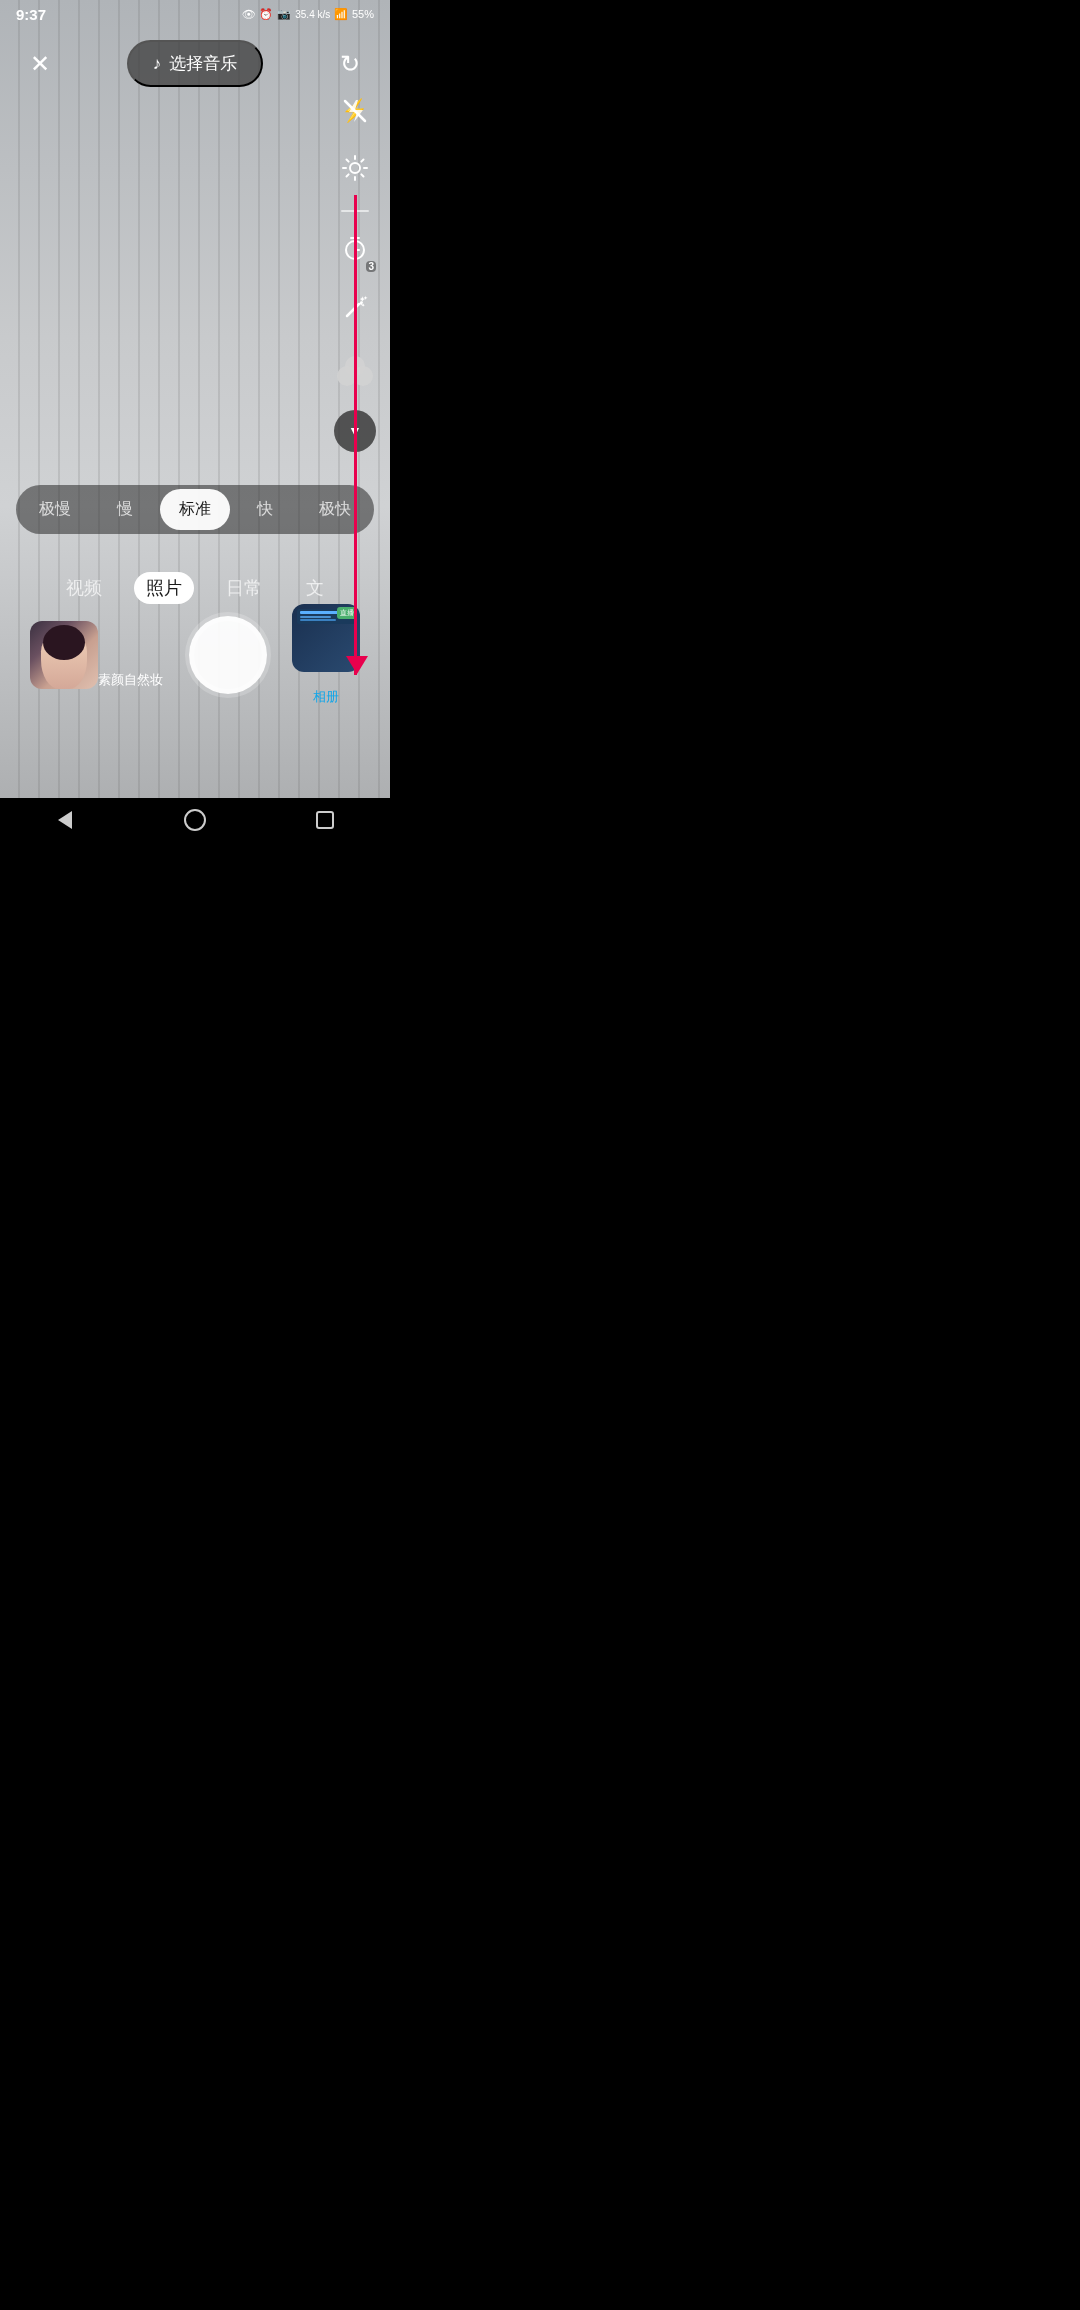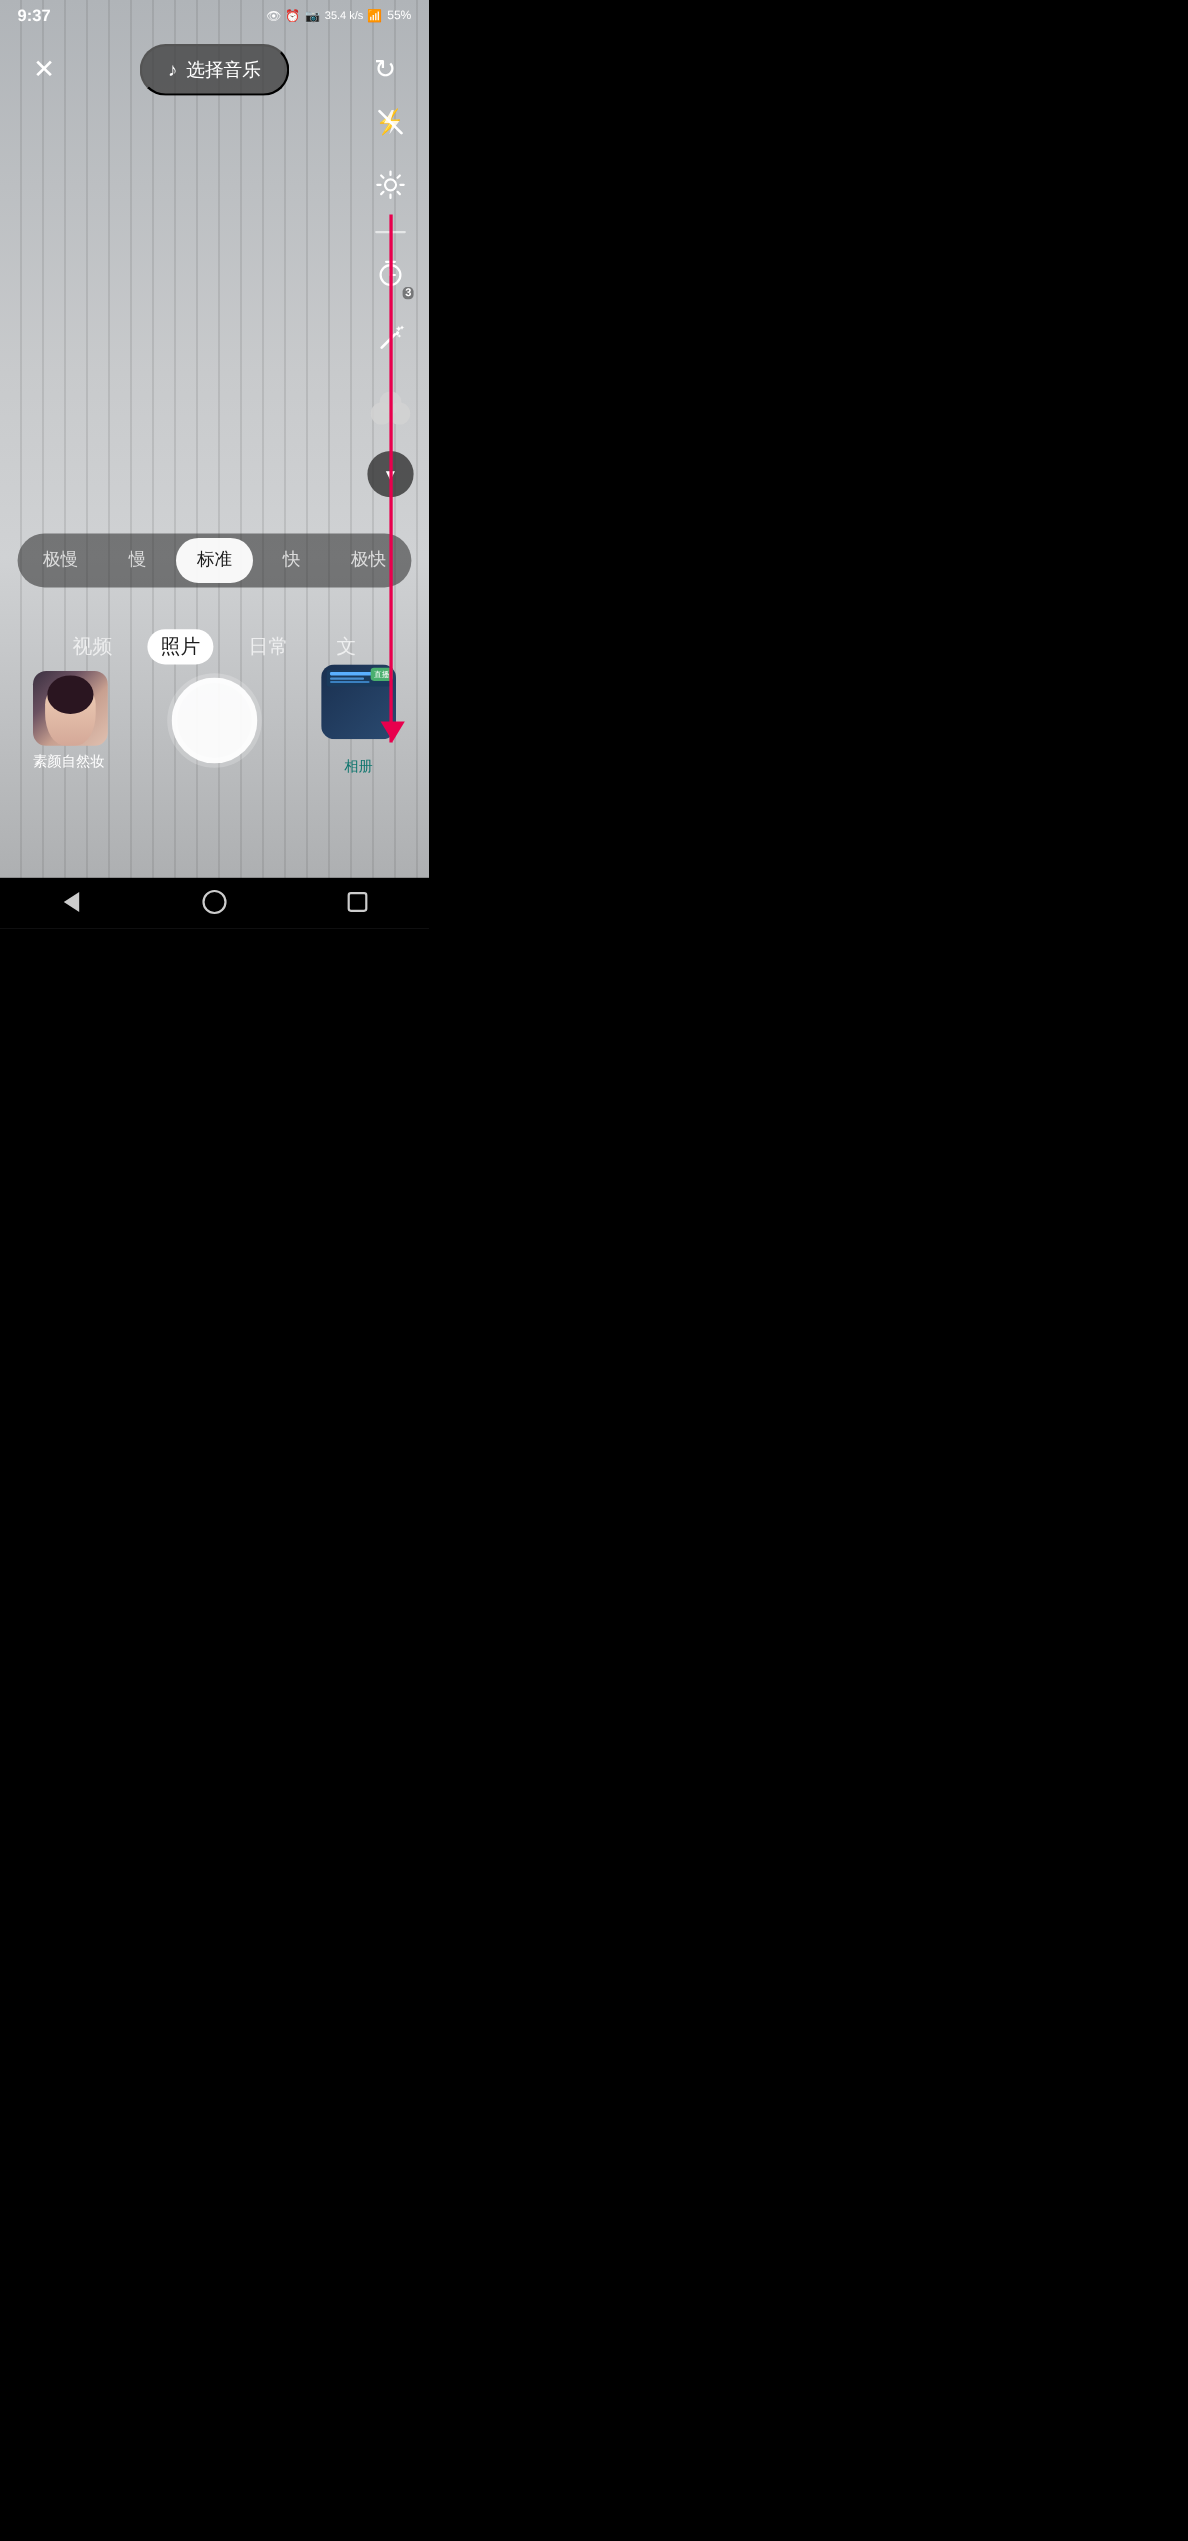--- a/index.html
+++ b/index.html
@@ -299,21 +299,21 @@
       <div class="speed-item">极慢</div>
       <div class="speed-item">慢</div>
       <div class="speed-item active">标准</div>
       <div class="speed-item">快</div>
       <div class="speed-item">极快</div>
     </div>
   </div>
 
   <div style="position:absolute;bottom:138px;left:0;right:0;display:flex;align-items:center;justify-content:space-between;padding:0 30px;">
 
-    <div style="display:flex;flex-direction:column;align-items:flex-start;cursor:pointer;">
+    <div style="display:flex;flex-direction:row;align-items:flex-end;cursor:pointer;">
       <div style="width:68px;height:68px;border-radius:12px;overflow:hidden;background:linear-gradient(135deg,#3a3040 0%,#6a5060 30%,#c8a090 60%,#e0c0b0 100%);position:relative;">
 
         <div style="position:absolute;bottom:0;left:50%;transform:translateX(-50%);width:46px;height:58px;background:linear-gradient(180deg,#f0d0b8,#d4a898);border-radius:50% 50% 40% 40% / 35% 35% 50% 50%;"></div>
         <div style="position:absolute;top:4px;left:50%;transform:translateX(-50%);width:42px;height:35px;background:#2a1520;border-radius:50%;"></div>
       </div>
       <span style="color:#fff;font-size:13px;margin-top:5px;">素颜自然妆</span>
     </div>
 
     <button style="width:78px;height:78px;border-radius:50%;background:rgba(255,255,255,0.92);border:5px solid rgba(255,255,255,0.4);cursor:pointer;box-shadow:0 0 0 4px rgba(255,255,255,0.2);outline:none;"></button>
 
@@ -321,21 +321,21 @@
       <div style="width:68px;height:68px;border-radius:12px;overflow:hidden;background:#1a2030;position:relative;">
         <div style="width:100%;height:100%;background:linear-gradient(135deg,#1a3050,#2a4a70);display:flex;align-items:flex-start;justify-content:flex-start;padding:5px;">
           <div style="width:100%;background:#1a3a5c;padding:2px 3px;border-radius:2px;">
             <div style="height:3px;background:#5ab0ff;margin-bottom:2px;border-radius:1px;width:80%;"></div>
             <div style="height:2px;background:#4a90d0;margin-bottom:1px;border-radius:1px;width:60%;"></div>
             <div style="height:2px;background:#3a80c0;margin-bottom:1px;border-radius:1px;width:70%;"></div>
           </div>
         </div>
         <div style="position:absolute;top:3px;right:3px;background:#4aaf6e;color:#fff;font-size:7px;padding:1px 3px;border-radius:3px;">直播</div>
       </div>
-      <span style="color:#0f766e;font-size:13px;margin-top:16px;">相册</span>
+      <span style="color:#0ea5e9;font-size:13px;margin-top:16px;">相册</span>
     </div>
   </div>
 
 
   <div style="position:absolute;bottom:0;left:0;right:0;background:#000;display:flex;align-items:center;justify-content:space-around;padding:8px 0 10px;">
     <button style="background:none;border:none;cursor:pointer;width:40px;height:28px;display:flex;align-items:center;justify-content:center;">
       <span style="width:0;height:0;border-top:9px solid transparent;border-bottom:9px solid transparent;border-right:14px solid rgba(255,255,255,0.8);"></span>
     </button>
     <button style="background:none;border:none;cursor:pointer;width:40px;height:28px;display:flex;align-items:center;justify-content:center;">
       <span style="width:22px;height:22px;border-radius:50%;border:2.5px solid rgba(255,255,255,0.8);display:block;"></span>

